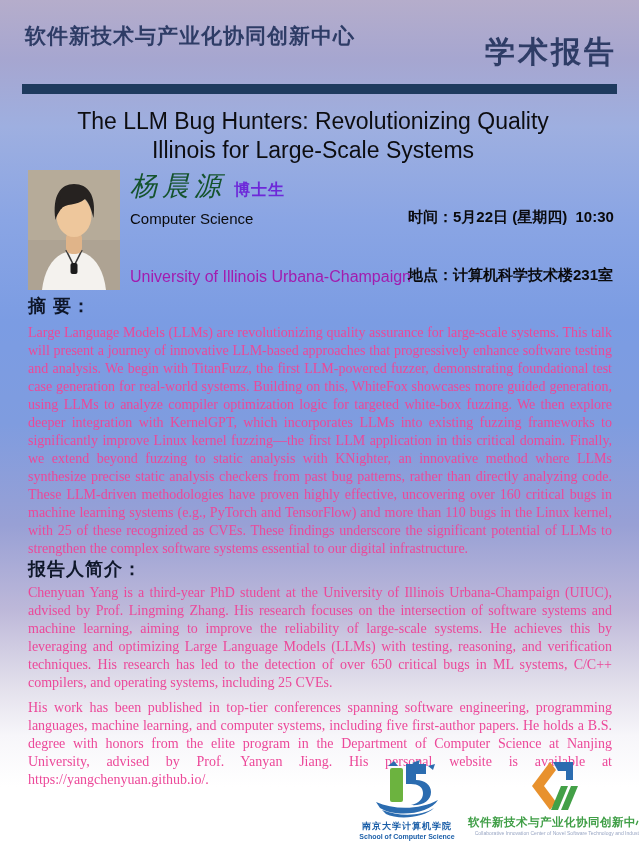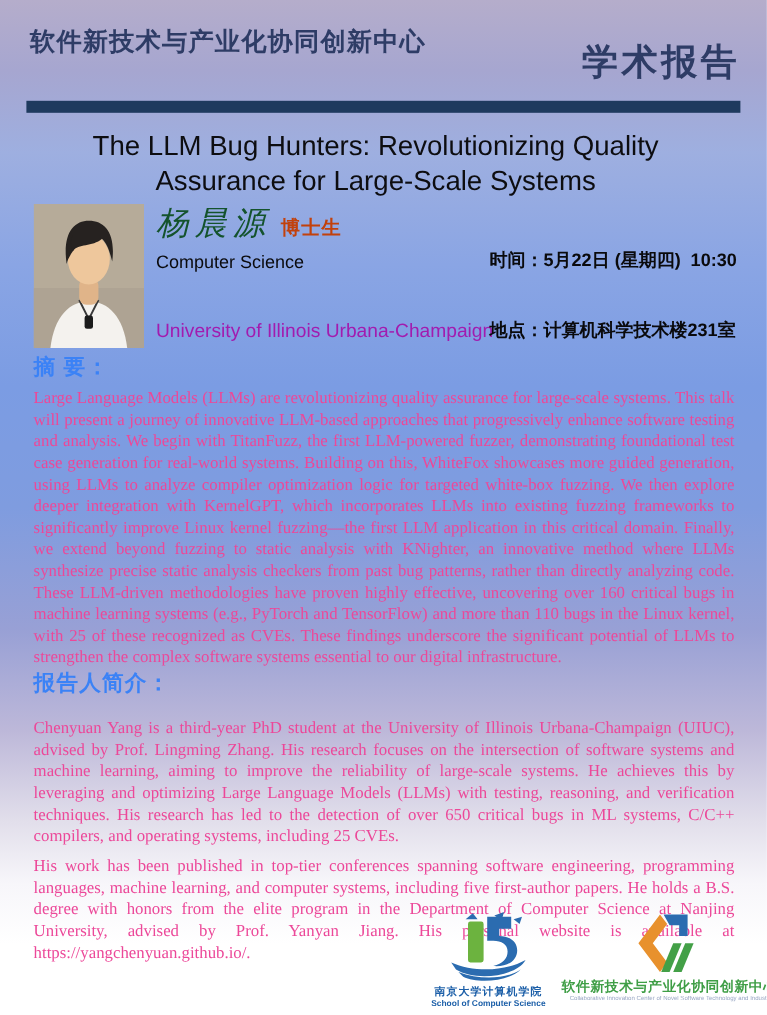--- a/index.html
+++ b/index.html
@@ -40,37 +40,37 @@
     position: absolute; top: 107px; left: 0; right: 13px;
     text-align: center; color: #0d0d10;
     font-size: 23px; line-height: 1.28; font-weight: normal;
   }
 
   
   .speaker { position: absolute; left: 28px; top: 170px; width: 597px; height: 122px; }
   .photo { position: absolute; left: 0; top: 0; width: 92px; height: 120px; display: block; }
   .name-row { position: absolute; left: 102px; top: -2px; white-space: nowrap; }
   .name { font-family: "DejaVu Serif", serif; font-style: italic; font-size: 27px; letter-spacing: 5px; color: #14532d; }
-  .degree { font-size: 16px; font-weight: bold; color: #c2410c; margin-left: 8px; letter-spacing: 1px; }
+  .degree { font-size: 16px; font-weight: bold; color: #6d28d9; margin-left: 8px; letter-spacing: 1px; }
   .dept   { position: absolute; left: 102px; top: 40px; font-size: 15px; color: #0a0a0c; }
   .time   { position: absolute; left: 380px; top: 38px; font-size: 15px; font-weight: 600; color: #0a0a0c; white-space: pre; text-align: center; }
   .affil  { position: absolute; left: 102px; top: 98px; font-size: 16px; color: #a21caf; }
   .loc    { position: absolute; left: 380px; top: 96px; font-size: 15px; font-weight: 600; color: #0a0a0c; white-space: pre; }
 
   
-  .section-heading { font-size: 18px; font-weight: bold; color: #3b82f6; letter-spacing: 1px; }
+  .section-heading { font-size: 18px; font-weight: bold; color: #0f172a; letter-spacing: 1px; }
   .abstract { position: absolute; left: 28px; right: 27px; top: 294px; }
   .abstract .section-heading { margin-bottom: 6px; }
   .body-text {
     font-family: "Liberation Serif", serif;
     font-size: 14px; line-height: 18px;
     text-align: justify; color: #ec4899;
   }
   .bio { position: absolute; left: 28px; right: 27px; top: 557px; }
-  .bio .section-heading { margin-bottom: 18px; }
+  .bio .section-heading { margin-bottom: 3px; }
   .bio .body-text + .body-text { margin-top: 7px; }
 
   
   .logo-nju { position: absolute; left: 352px; top: 760px; width: 110px; text-align: center; }
   .logo-cic { position: absolute; left: 468px; top: 760px; width: 168px; text-align: center; }
   .logo-icon { display: block; margin: 0 auto; }
   .nju-cn { font-size: 9px; font-weight: bold; color: #1c5fa8; letter-spacing: 1px; margin-top: 2px; white-space: nowrap; }
   .nju-en { font-size: 7px; font-weight: bold; color: #1c5fa8; white-space: nowrap; }
   .cic-cn { font-size: 11.5px; font-weight: bold; color: #3f9e46; letter-spacing: 0.5px; margin-top: 3px; white-space: nowrap; }
   .cic-en { font-size: 5.5px; color: #9aa7c4; white-space: nowrap; transform: scale(0.92); transform-origin: center top; }
@@ -81,21 +81,21 @@
 <div class="header">
   <div class="org-lines">
     <div class="org-line2">软件新技术与产业化协同创新中心</div>
   </div>
   <div class="badge">学术报告</div>
 </div>
 <div class="divider"></div>
 
 <div class="title">
   <div>The LLM Bug Hunters: Revolutionizing Quality</div>
-  <div>Assurance for Large-Scale Systems</div>
+  <div>Illinois for Large-Scale Systems</div>
 </div>
 
 <div class="speaker">
   <svg class="photo" viewBox="0 0 92 120" aria-hidden="true">
     <rect width="92" height="120" fill="#b6ab99"></rect>
     <rect y="70" width="92" height="50" fill="#aea393"></rect>
     <path d="M14 120 C17 94 30 81 46 81 C62 81 75 94 78 120 Z" fill="#f4f2ee"></path>
     <path d="M38 80 L46 96 L54 80" stroke="#3a3a3a" stroke-width="1.6" fill="none"></path>
     <rect x="42.5" y="93" width="7" height="11" rx="2" fill="#1b1b1b"></rect>
     <rect x="38" y="62" width="16" height="22" rx="6" fill="#e0b489"></rect>

